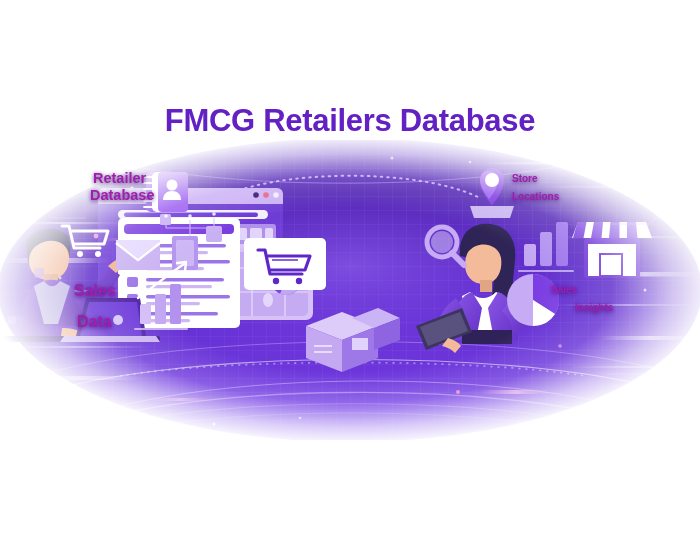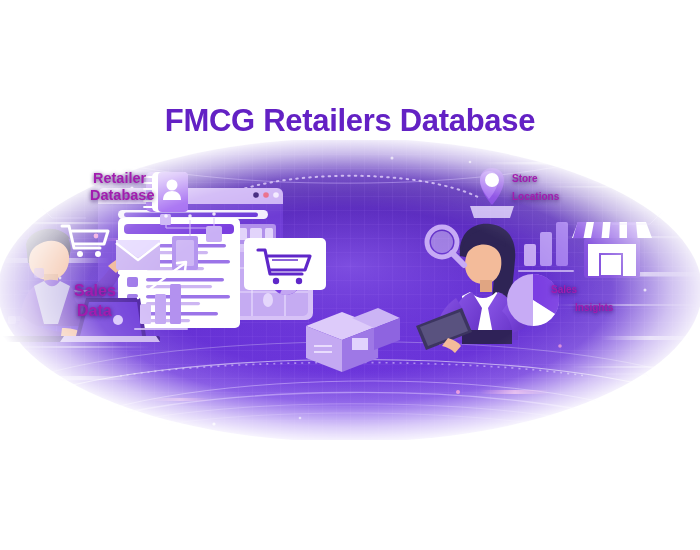--- a/index.html
+++ b/index.html
@@ -448,21 +448,21 @@
         <path d="M700 246 H658 L646 234 H606"></path>
       </g>
     </g>
   </svg>
   </div>
 
   <div class="lbl sm" style="left:93px;top:171px;">Retailer</div>
   <div class="lbl sm" style="left:90px;top:188px;">Database</div>
 
   <div class="lbl lg" style="left:74px;top:283px;">Sales</div>
-  <div class="lbl lg" style="left:77px;top:303px;">Data</div>
+  <div class="lbl lg" style="left:77px;top:314px;">Data</div>
 
   <div class="lbl md" style="left:512px;top:174px;">Store</div>
   <div class="lbl md" style="left:512px;top:192px;">Locations</div>
 
   <div class="lbl md" style="left:551px;top:285px;">Sales</div>
   <div class="lbl md" style="left:551px;top:303px;padding-left:24px;">Insights</div>
 
 
 </div>
 

